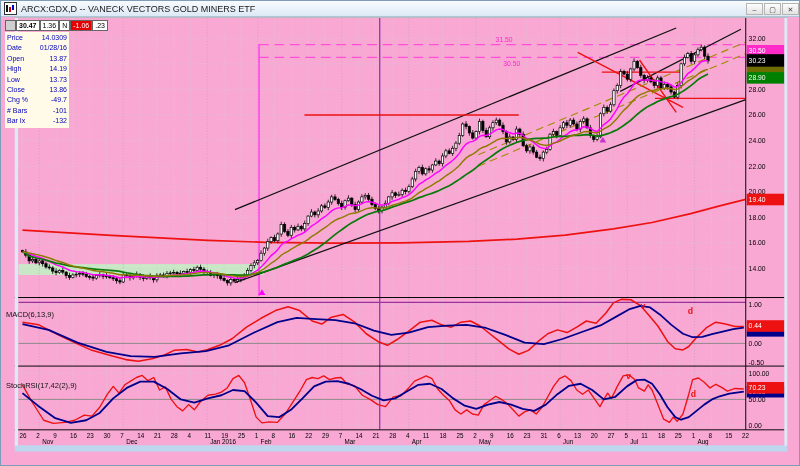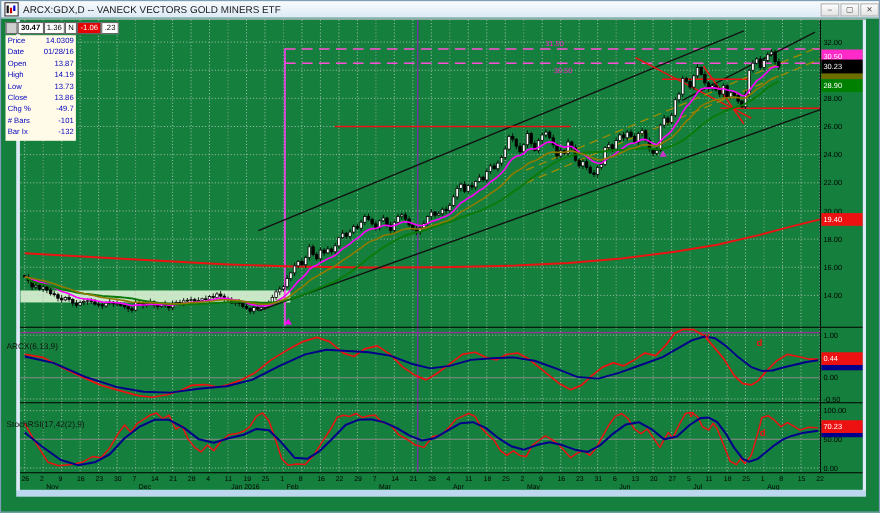--- a/index.html
+++ b/index.html
@@ -1,16 +1,16 @@
 <!DOCTYPE html>
 <html><head>
 <meta charset="utf-8">
 <style>
   html,body{margin:0;padding:0;background:#9eb6cc;}
-  .window{position:relative;width:800px;height:466px;background:#15803d;font-family:"Liberation Sans",sans-serif;overflow:hidden;border:1px solid #7f9db9;box-sizing:border-box;}
+  .window{position:relative;width:800px;height:466px;background:#f9a8d4;font-family:"Liberation Sans",sans-serif;overflow:hidden;border:1px solid #7f9db9;box-sizing:border-box;}
   .titlebar{position:absolute;left:0;top:0;width:800px;height:16px;background:linear-gradient(#f8fbfe,#dcE9f6);border-bottom:1px solid #aec6da;display:flex;align-items:center;box-sizing:border-box;}
   .title-icon{width:11px;height:11px;margin:0 4px 0 3px;background:#fff;border:1px solid #333;position:relative;flex:0 0 auto;}
   .title-icon::before{content:"";position:absolute;left:1px;top:2px;width:2px;height:7px;background:#111;}
   .title-icon::after{content:"";position:absolute;left:4px;top:4px;width:2px;height:5px;background:#c00;box-shadow:3px -2px 0 #00c;}
   .title-text{font-size:9px;color:#1a1a1a;white-space:nowrap;}
   .winbtns{margin-left:auto;display:flex;margin-right:2px;}
   .winbtn{width:17px;height:12px;margin-left:1px;background:linear-gradient(#fdfdfd,#e3e3e3);border:1px solid #b5b5b5;font-size:7px;line-height:11px;text-align:center;color:#444;box-sizing:border-box;}
   svg{position:absolute;left:0;top:16px;}
   .quotebar{position:absolute;left:4px;top:19px;display:flex;align-items:stretch;height:11px;font-size:7px;}
   .qcell{border:1px solid #666;background:#fff;color:#000;padding:0 2px;line-height:9px;box-sizing:border-box;}
@@ -777,15 +777,15 @@
       <div class="irow">
         <span># Bars</span>
         <span>-101</span>
       </div>
       <div class="irow">
         <span>Bar Ix</span>
         <span>-132</span>
       </div>
     </div>
 
-  <div class="panel-label" style="left:5px;top:309px;">ARCX(6,13,9)</div>
+  <div class="panel-label" style="left:5px;top:309px;">MACD(6,13,9)</div>
   <div class="panel-label" style="left:5px;top:380px;">StochRSI(17,42(2),9)</div>
 </div>
 
 </body></html>

